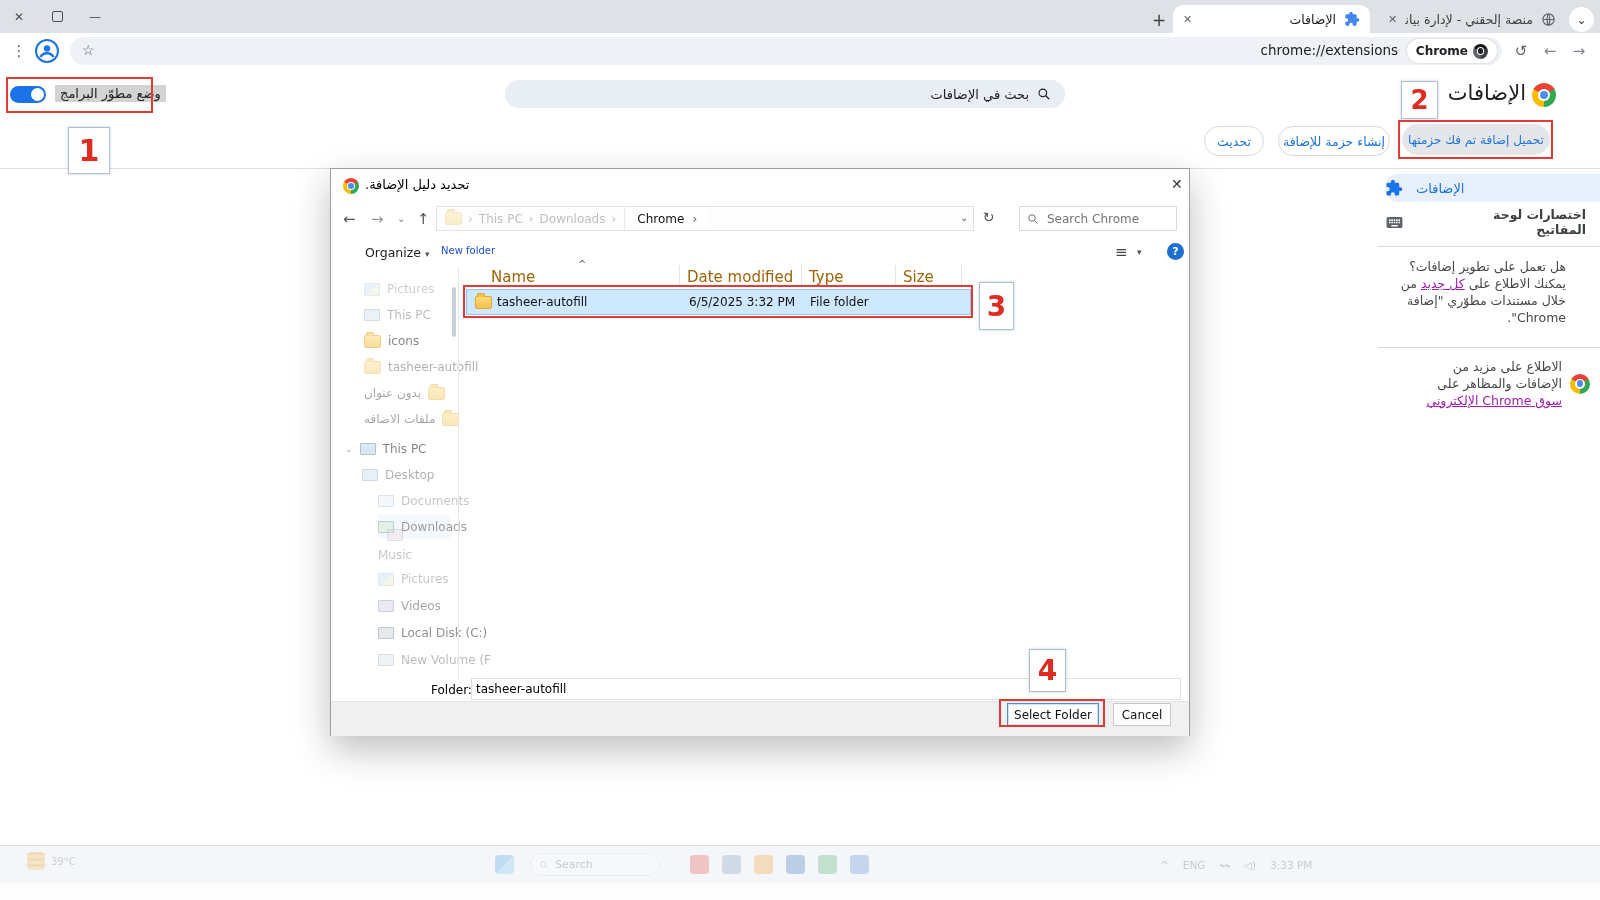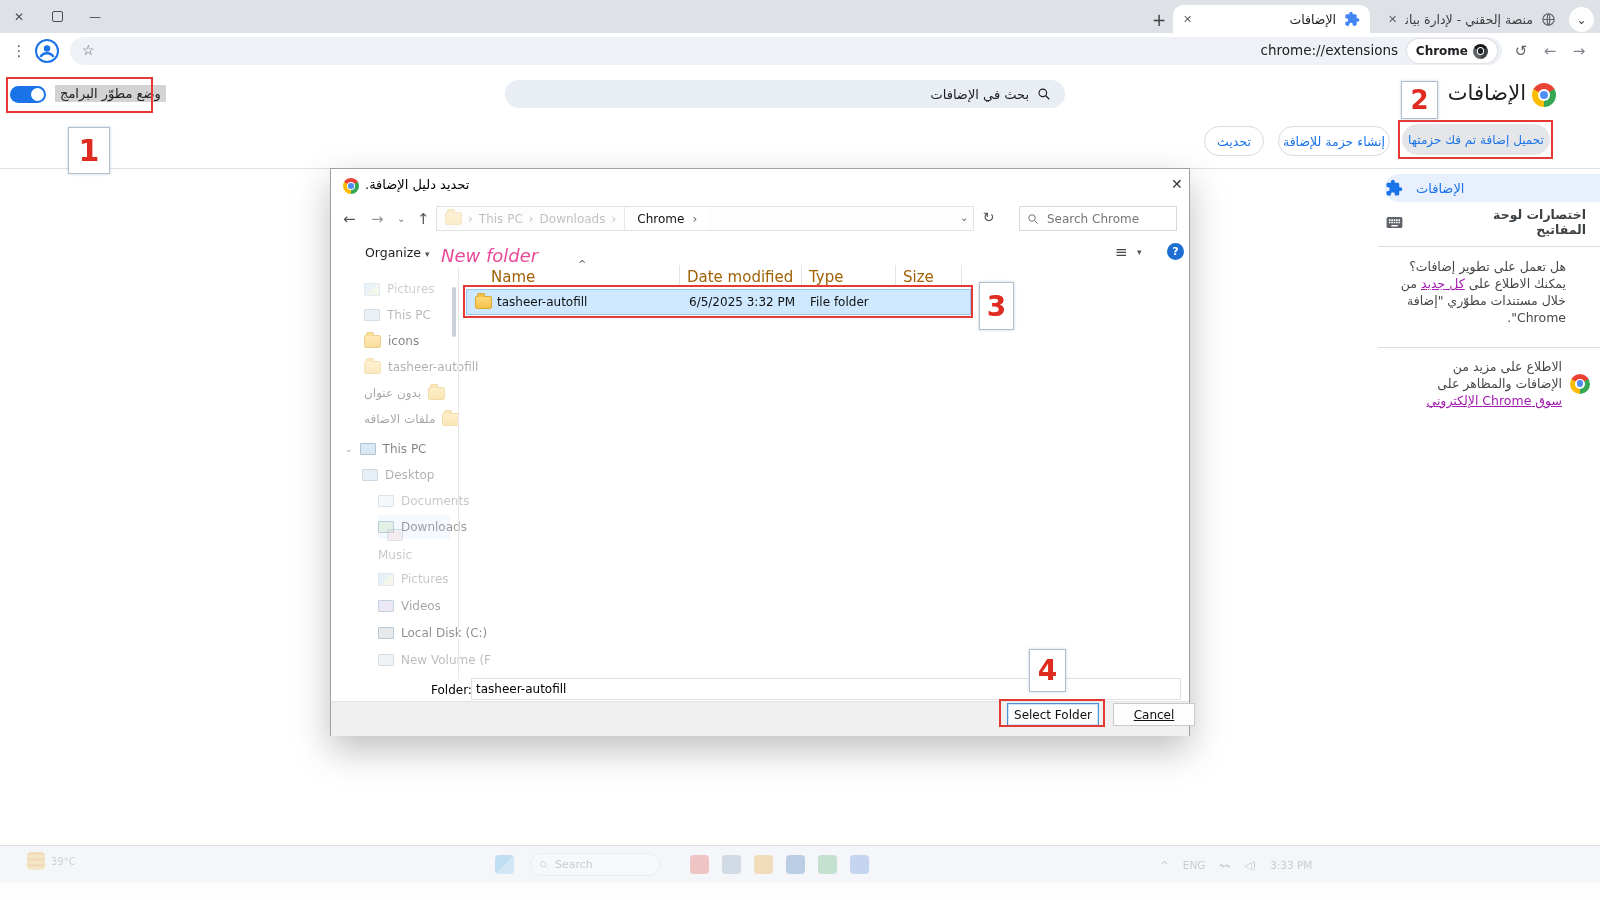--- a/index.html
+++ b/index.html
@@ -226,21 +226,21 @@
 
     <div class="dsearch">
       <svg class="mag" width="12" height="12" viewBox="0 0 24 24">
           <circle cx="10" cy="10" r="6.5" fill="none" stroke="#777" stroke-width="2"></circle>
           <line x1="15" y1="15" x2="21" y2="21" stroke="#777" stroke-width="2"></line>
         </svg>
       <input placeholder="Search Chrome" style="">
     </div>
 
     <span class="di" style="left:34px;top:76px;font-size:12.5px;color:#201f1e;"><span>Organize</span> <span style="font-size:9px;color:#555;">▾</span></span>
-    <span class="di" style="left:110px;top:76px;font-size:18px;color:#ec4899;font-style:italic;">New folder</span>
+    <span class="di" style="left:110px;top:76px;font-size:10px;color:#1d4ed8;">New folder</span>
     <span class="di" style="left:784px;top:74px;font-size:15px;color:#444;">≡</span>
     <span class="di" style="left:806px;top:78px;font-size:9px;color:#555;">▾</span>
     <span class="di" style="left:836px;top:74px;width:17px;height:17px;border-radius:50%;background:#1d6fd2;color:#fff;font-size:11px;font-weight:bold;text-align:center;line-height:17px;">?</span>
 
     <div class="paneitem" style="left:33px;top:108px;opacity:.22;">
         <span class="pict"></span>
         <span>Pictures</span>
       </div>
     <div class="paneitem" style="left:33px;top:134px;opacity:.3;">
         <span class="mon"></span>
@@ -319,21 +319,21 @@
       <span style="left:30px;">tasheer-autofill</span>
       <span style="left:222px;">6/5/2025 3:32 PM</span>
       <span style="left:343px;">File folder</span>
     </div>
 
     <span class="di" style="left:100px;top:514px;font-size:12px;color:#000;">Folder:</span>
     <input class="di" style="left: 140px; top: 509px; width: 700px; height: 20px; border: 1px solid rgb(224, 224, 224); font-size: 12px; font-family: &quot;DejaVu Sans&quot;, sans-serif; padding: 0px 4px; color: rgb(0, 0, 0);" value="tasheer-autofill">
 
     <div class="di" style="left:0;top:532px;width:858px;height:34px;background:#f0f0f0;border-top:1px solid #e4e4e4;"></div>
     <div class="dbtn primary" style="left:676px;width:92px;">Select Folder</div>
-    <div class="dbtn" style="left:782px;width:82px;text-decoration:underline;">Cancel</div>
+    <div class="dbtn" style="left:782px;width:58px;">Cancel</div>
   </div>
 
   <div class="ann" style="left:6px;top:77px;width:147px;height:36px;"></div>
   <div class="annlab" style="left:68px;top:127px;width:42px;height:47px;font-size:30px;">
       <span>1</span>
     </div>
   <div class="annlab" style="left:1401px;top:81px;width:37px;height:38px;font-size:26px;">
       <span>2</span>
     </div>
   <div class="ann" style="left:1398px;top:120px;width:155px;height:39px;"></div>

